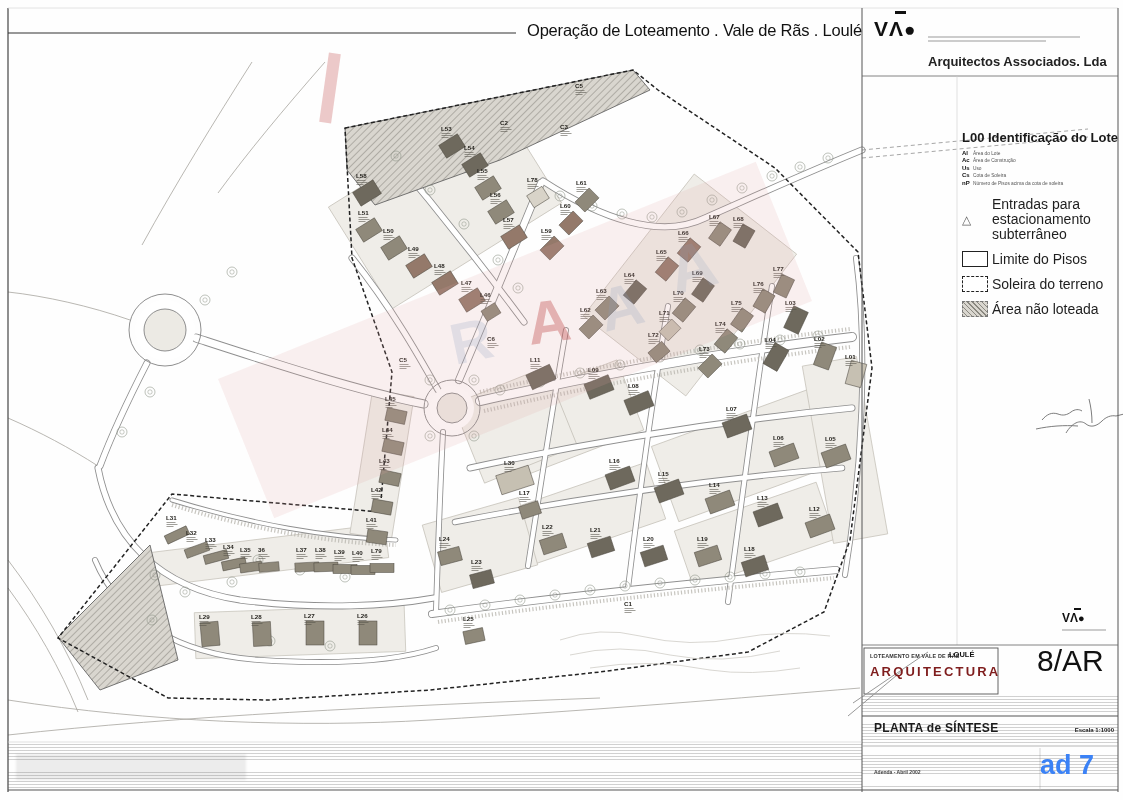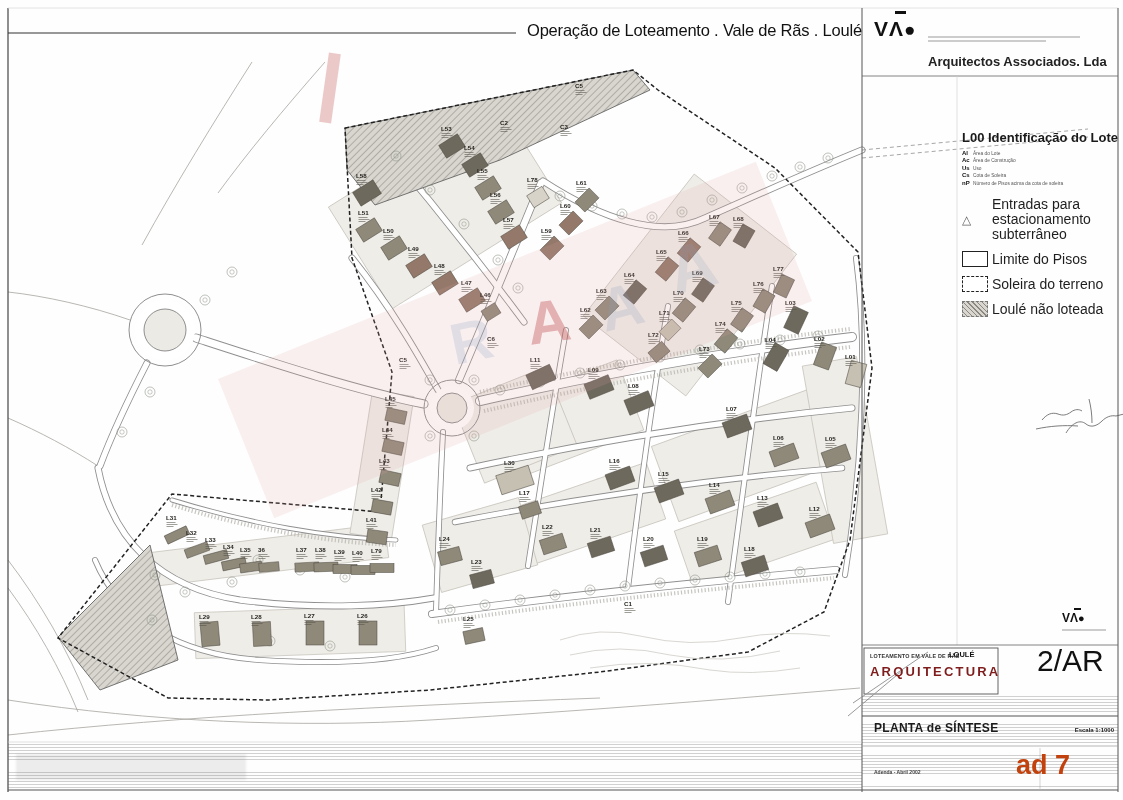--- a/index.html
+++ b/index.html
@@ -39,21 +39,21 @@
   .sym-tri{font-size:12px;color:#666;line-height:1;}
   
   .tb-project{left:870px;top:653px;font-size:5.4px;font-weight:bold;color:#333;letter-spacing:.2px;}
   .tb-mun{left:949px;top:650px;font-size:7.5px;font-weight:bold;color:#111;}
   .tb-disc{left:870px;top:664px;font-size:13px;font-weight:bold;letter-spacing:2.2px;color:#7f1d1d;}
   .tb-code{left:1037px;top:644px;font-size:30px;font-weight:500;color:#111;}
   .vao-small{left:1062px;top:608px;font-size:12px;}
   .vao-small .mac{width:7px;height:1.8px;left:12px;top:-4px;}
   .tb-title{left:874px;top:721px;font-size:12px;font-weight:bold;color:#1c1c1c;letter-spacing:.3px;}
   .tb-scale{left:1030px;top:727px;width:84px;text-align:right;font-size:6px;font-weight:bold;color:#222;}
-  .tb-num{left:1016px;top:750px;font-size:27px;font-weight:bold;color:#c2410c;z-index:3;}
+  .tb-num{left:1040px;top:750px;font-size:27px;font-weight:bold;color:#3b82f6;z-index:3;}
   .tb-note{left:874px;top:769px;font-size:5px;font-weight:bold;color:#444;z-index:3;}
 </style>
 </head>
 <body>
 
 <div id="sheet">
 
 <svg id="plan" width="1123" height="800" viewBox="0 0 1123 800">
   <defs>
     <pattern id="hatch" width="5" height="5" patternUnits="userSpaceOnUse" patternTransform="rotate(45)">
@@ -1033,29 +1033,29 @@
       <div class="li-row">
         <div class="li-sym">
           <div class="sym-box sym-dashed"></div>
         </div>
         <div class="li-label">Soleira do terreno</div>
       </div>
       <div class="li-row">
         <div class="li-sym">
           <div class="sym-box sym-hatch"></div>
         </div>
-        <div class="li-label">Loulé não loteada</div>
+        <div class="li-label">Área não loteada</div>
       </div>
     </div>
 
 
 <div class="txt vao vao-small" style="position: absolute; left: 1062px; top: 612px;"><span>V</span><span style="position:relative;">Λ</span><span class="mac"></span><span style="font-size:11px;">●</span></div>
 <div class="addr" style="left:1062px;top:629px;width:44px;"></div>
 <div class="txt tb-project">LOTEAMENTO EM VALE DE RÃS</div>
 <div class="txt tb-mun">LOULÉ</div>
 <div class="txt tb-disc">ARQUITECTURA</div>
-<div class="txt tb-code">2/AR</div>
+<div class="txt tb-code">8/AR</div>
 <div class="txt tb-title">PLANTA de SÍNTESE</div>
 <div class="txt tb-scale">Escala 1:1000</div>
 <div class="txt tb-num">ad 7</div>
 <div class="txt tb-note">Adenda - Abril 2002</div>
 
 </div>
 
 </body></html>

